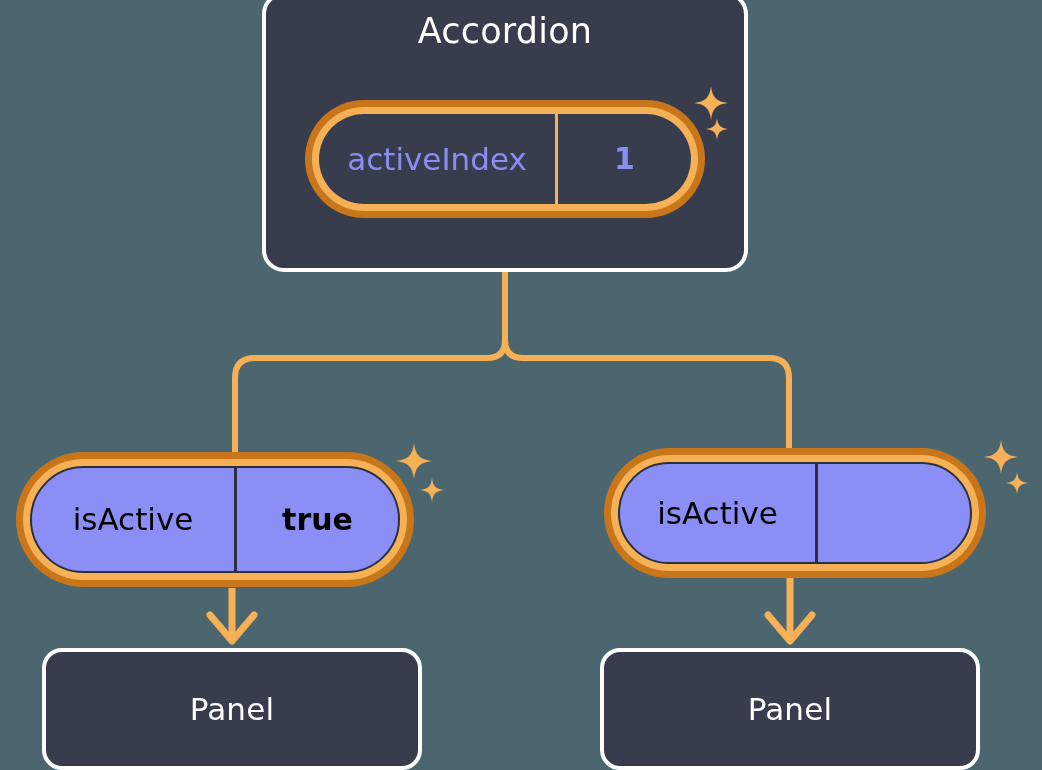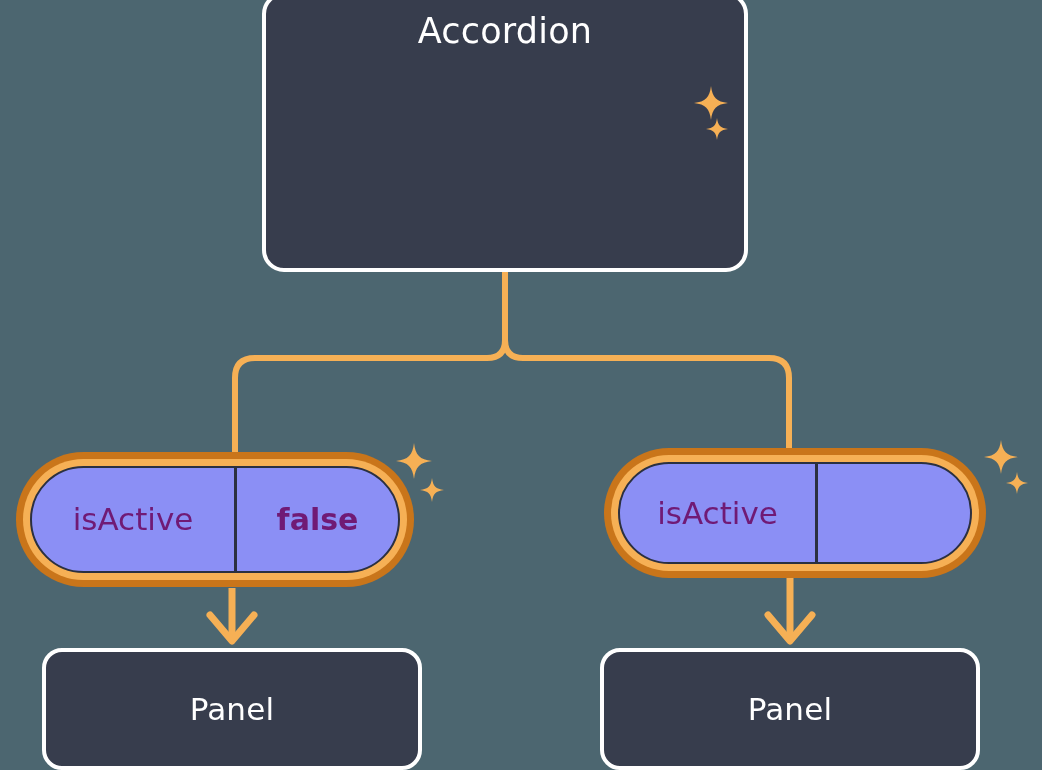--- a/index.html
+++ b/index.html
@@ -116,21 +116,21 @@
     background: #f6b055;
     flex: 0 0 auto;
   }
 
   
   .pill-purple .pill-core {
     background: #8b8ff5;
     border: 2px solid #2b3040;
     box-sizing: border-box;
   }
-  .pill-purple .pill-cell { color: #701a75; }
+  .pill-purple .pill-cell { color: #000000; }
   .pill-purple .pill-key   { font-size: 31px; }
   .pill-purple .pill-value { font-size: 30px; }
   .pill-purple .pill-divider {
     width: 3px;
     background: #2b3040;
     flex: 0 0 auto;
   }
 
   #pill-active-index {
     left: 305px;
@@ -190,38 +190,47 @@
     <path d="M 210 615 L 232 641 L 254 615" fill="none" stroke="#f6b055" stroke-width="7" stroke-linecap="round" stroke-linejoin="round"></path>
 
     <path d="M 790 578 L 790 640" fill="none" stroke="#f6b055" stroke-width="7" stroke-linecap="butt"></path>
     <path d="M 768 615 L 790 641 L 812 615" fill="none" stroke="#f6b055" stroke-width="7" stroke-linecap="round" stroke-linejoin="round"></path>
   </svg>
 
   <div class="card" id="card-accordion">
     <div class="card-title">Accordion</div>
   </div>
 
+  <div class="pill pill-dark" id="pill-active-index">
+    <div class="pill-inner">
+      <div class="pill-core">
+        <div class="pill-cell pill-key">activeIndex</div>
+        <div class="pill-divider"></div>
+        <div class="pill-cell pill-value">1</div>
+      </div>
+    </div>
+  </div>
 
   <div class="sparkle" style="left:694px; top:86px; width:34px; height:34px;">
     <svg viewBox="0 0 100 100" width="34" height="34">
       <path d="M50 0 C54 34 66 46 100 50 C66 54 54 66 50 100 C46 66 34 54 0 50 C34 46 46 34 50 0 Z" fill="#f6b055"></path>
     </svg>
   </div>
   <div class="sparkle" style="left:706px; top:118px; width:22px; height:22px;">
     <svg viewBox="0 0 100 100" width="22" height="22">
       <path d="M50 0 C54 34 66 46 100 50 C66 54 54 66 50 100 C46 66 34 54 0 50 C34 46 46 34 50 0 Z" fill="#f6b055"></path>
     </svg>
   </div>
 
   <div class="pill pill-purple" id="pill-is-active-left">
     <div class="pill-inner">
       <div class="pill-core">
         <div class="pill-cell pill-key">isActive</div>
         <div class="pill-divider"></div>
-        <div class="pill-cell pill-value">false</div>
+        <div class="pill-cell pill-value">true</div>
       </div>
     </div>
   </div>
 
   <div class="sparkle" style="left:396px; top:443px; width:36px; height:36px;">
     <svg viewBox="0 0 100 100" width="36" height="36">
       <path d="M50 0 C54 34 66 46 100 50 C66 54 54 66 50 100 C46 66 34 54 0 50 C34 46 46 34 50 0 Z" fill="#f6b055"></path>
     </svg>
   </div>
   <div class="sparkle" style="left:420px; top:478px; width:24px; height:24px;">

